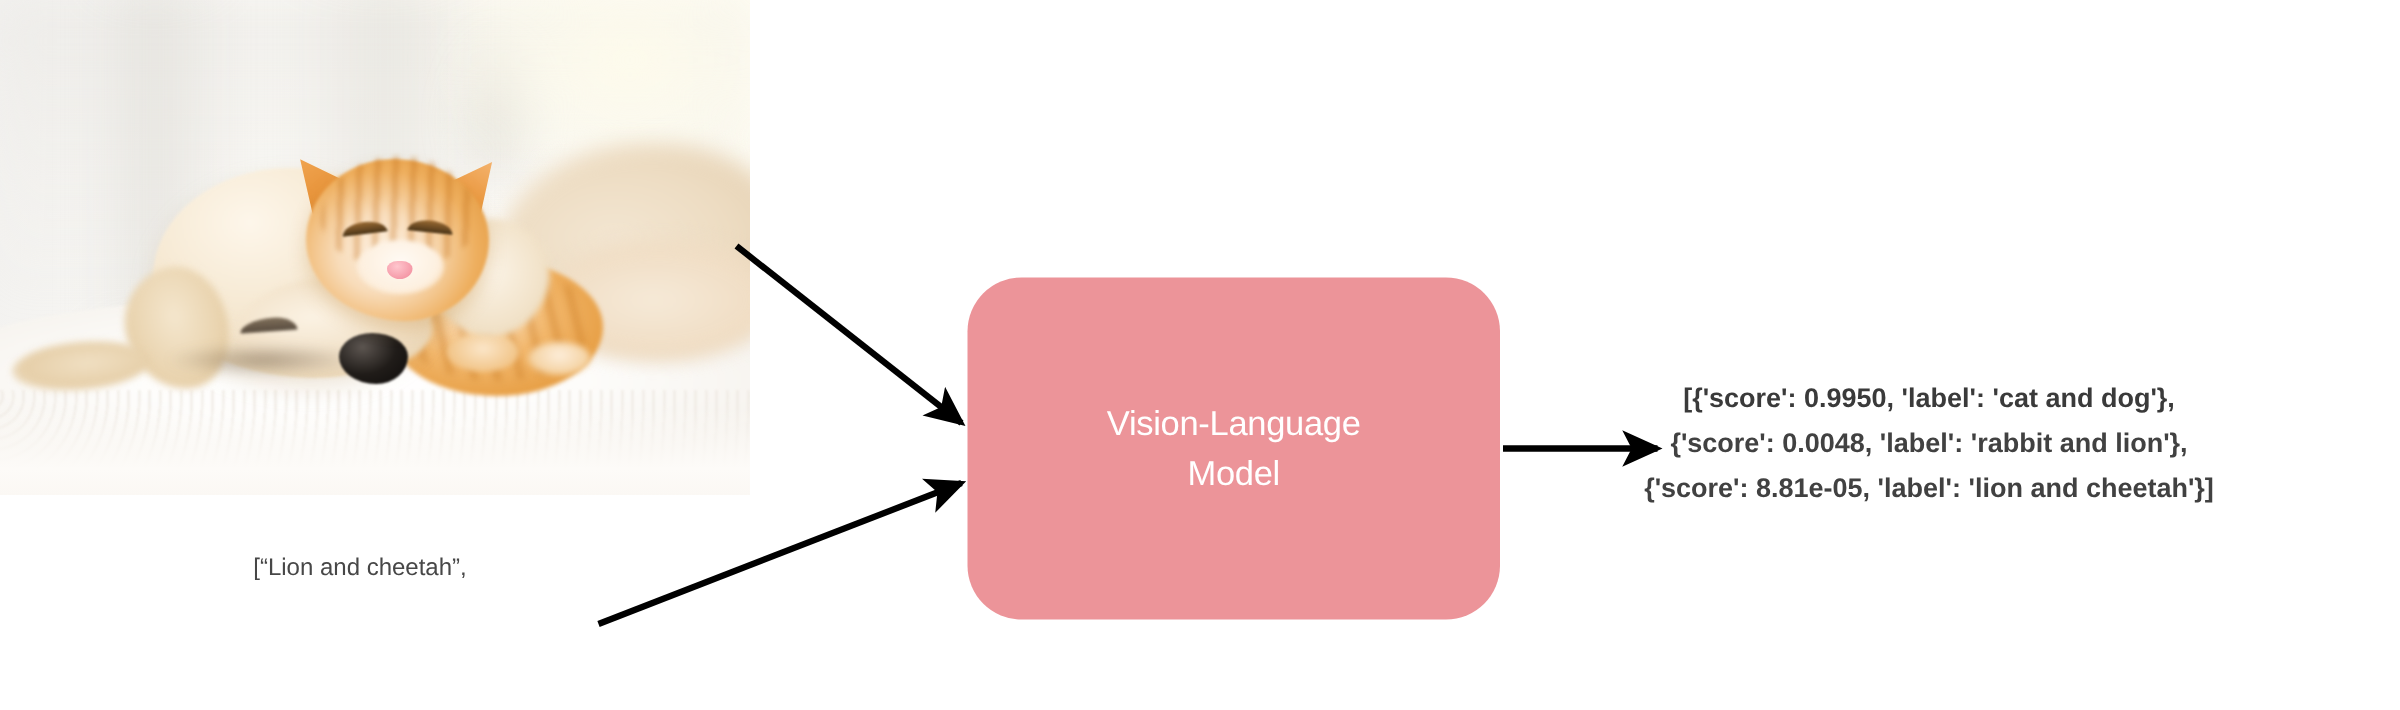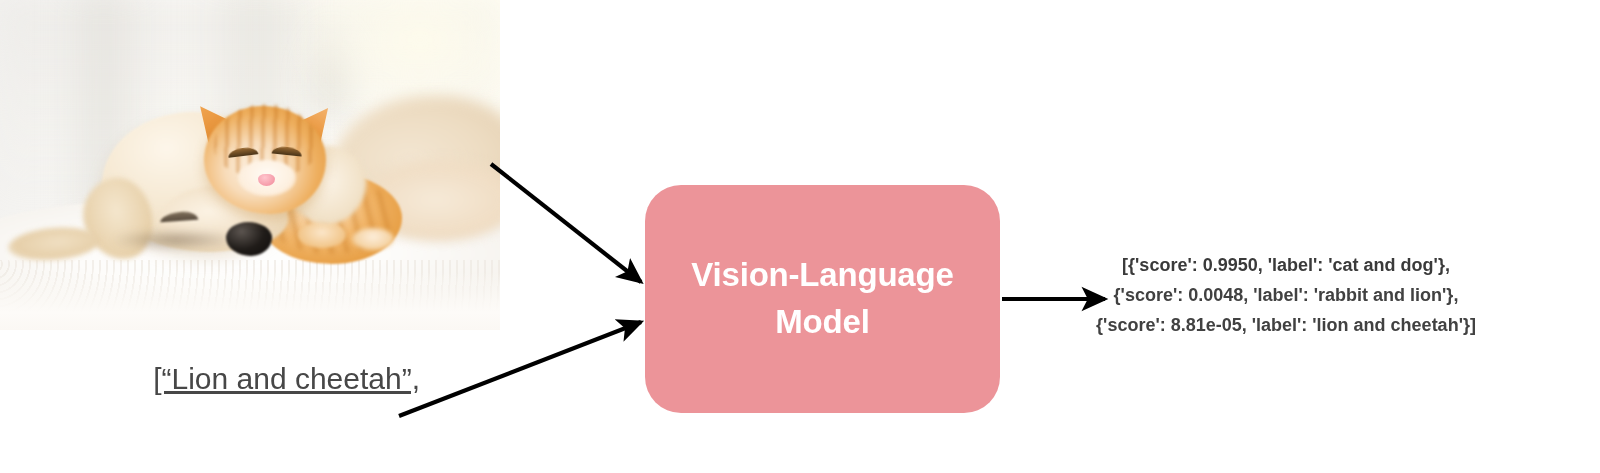--- a/index.html
+++ b/index.html
@@ -274,39 +274,38 @@
     width: 355px;
     height: 228px;
     background: #ec9499;
     border-radius: 36px;
     display: flex;
     align-items: center;
     justify-content: center;
   }
   #model-box .label {
     color: #ffffff;
-    font-size: 33px;
-    font-weight: bold;
+    font-size: 23px;
+    font-weight: normal;
     line-height: 1.42;
     text-align: center;
     letter-spacing: -.2px;
     white-space: pre-line;
   }
 
   
   #prompt-text {
     position: absolute;
     left: 60px;
     top: 362px;
     width: 360px;
-    text-align: right;
+    text-align: center;
     color: #474747;
-    font-size: 30px;
+    font-size: 16px;
     line-height: 33px;
-    text-decoration: underline;
   }
   #prompt-text .row { white-space: pre; }
 
   
   #output-text {
     position: absolute;
     left: 1045px;
     top: 250px;
     width: 482px;
     text-align: center;

